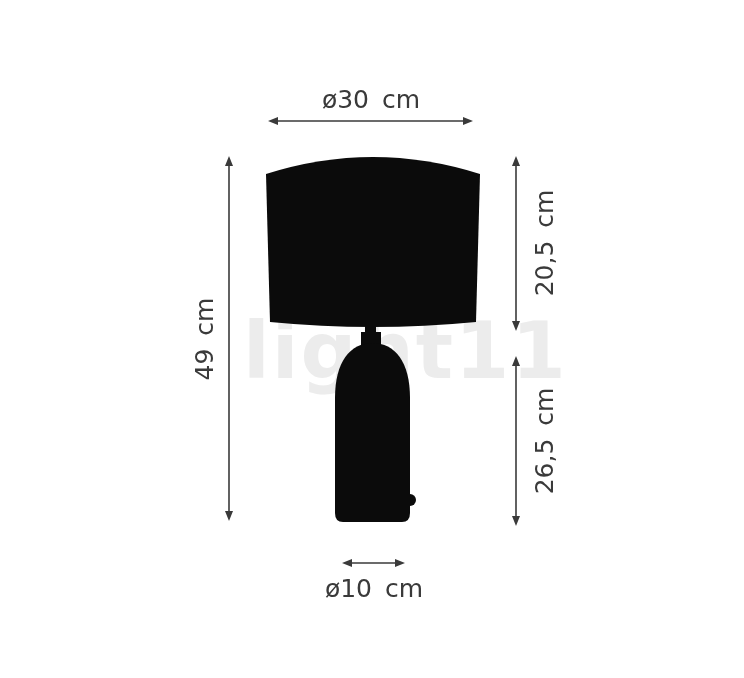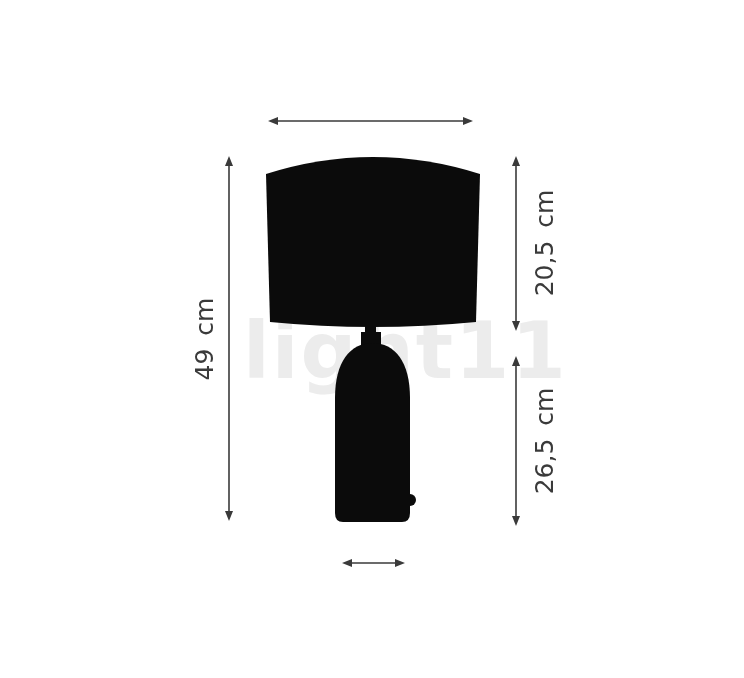--- a/index.html
+++ b/index.html
@@ -91,21 +91,23 @@
       </g>
 
       <g>
         <line x1="350" y1="563" x2="397" y2="563" stroke="#3a3a3a"></line>
         <polygon points="342,563 352,559 352,567" fill="#3a3a3a"></polygon>
         <polygon points="405,563 395,559 395,567" fill="#3a3a3a"></polygon>
       </g>
     </g>
   </svg>
 
+  <div class="dim-label" style="left:371px; top:99px;">ø30 cm</div>
 
   <div class="dim-label vertical" style="left:204px; top:339px;">49 cm</div>
 
   <div class="dim-label vertical" style="left:544px; top:243px;">20,5 cm</div>
 
   <div class="dim-label vertical" style="left:544px; top:441px;">26,5 cm</div>
 
+  <div class="dim-label" style="left:374px; top:588px;">ø10 cm</div>
 
 </div>
 
 </body></html>

